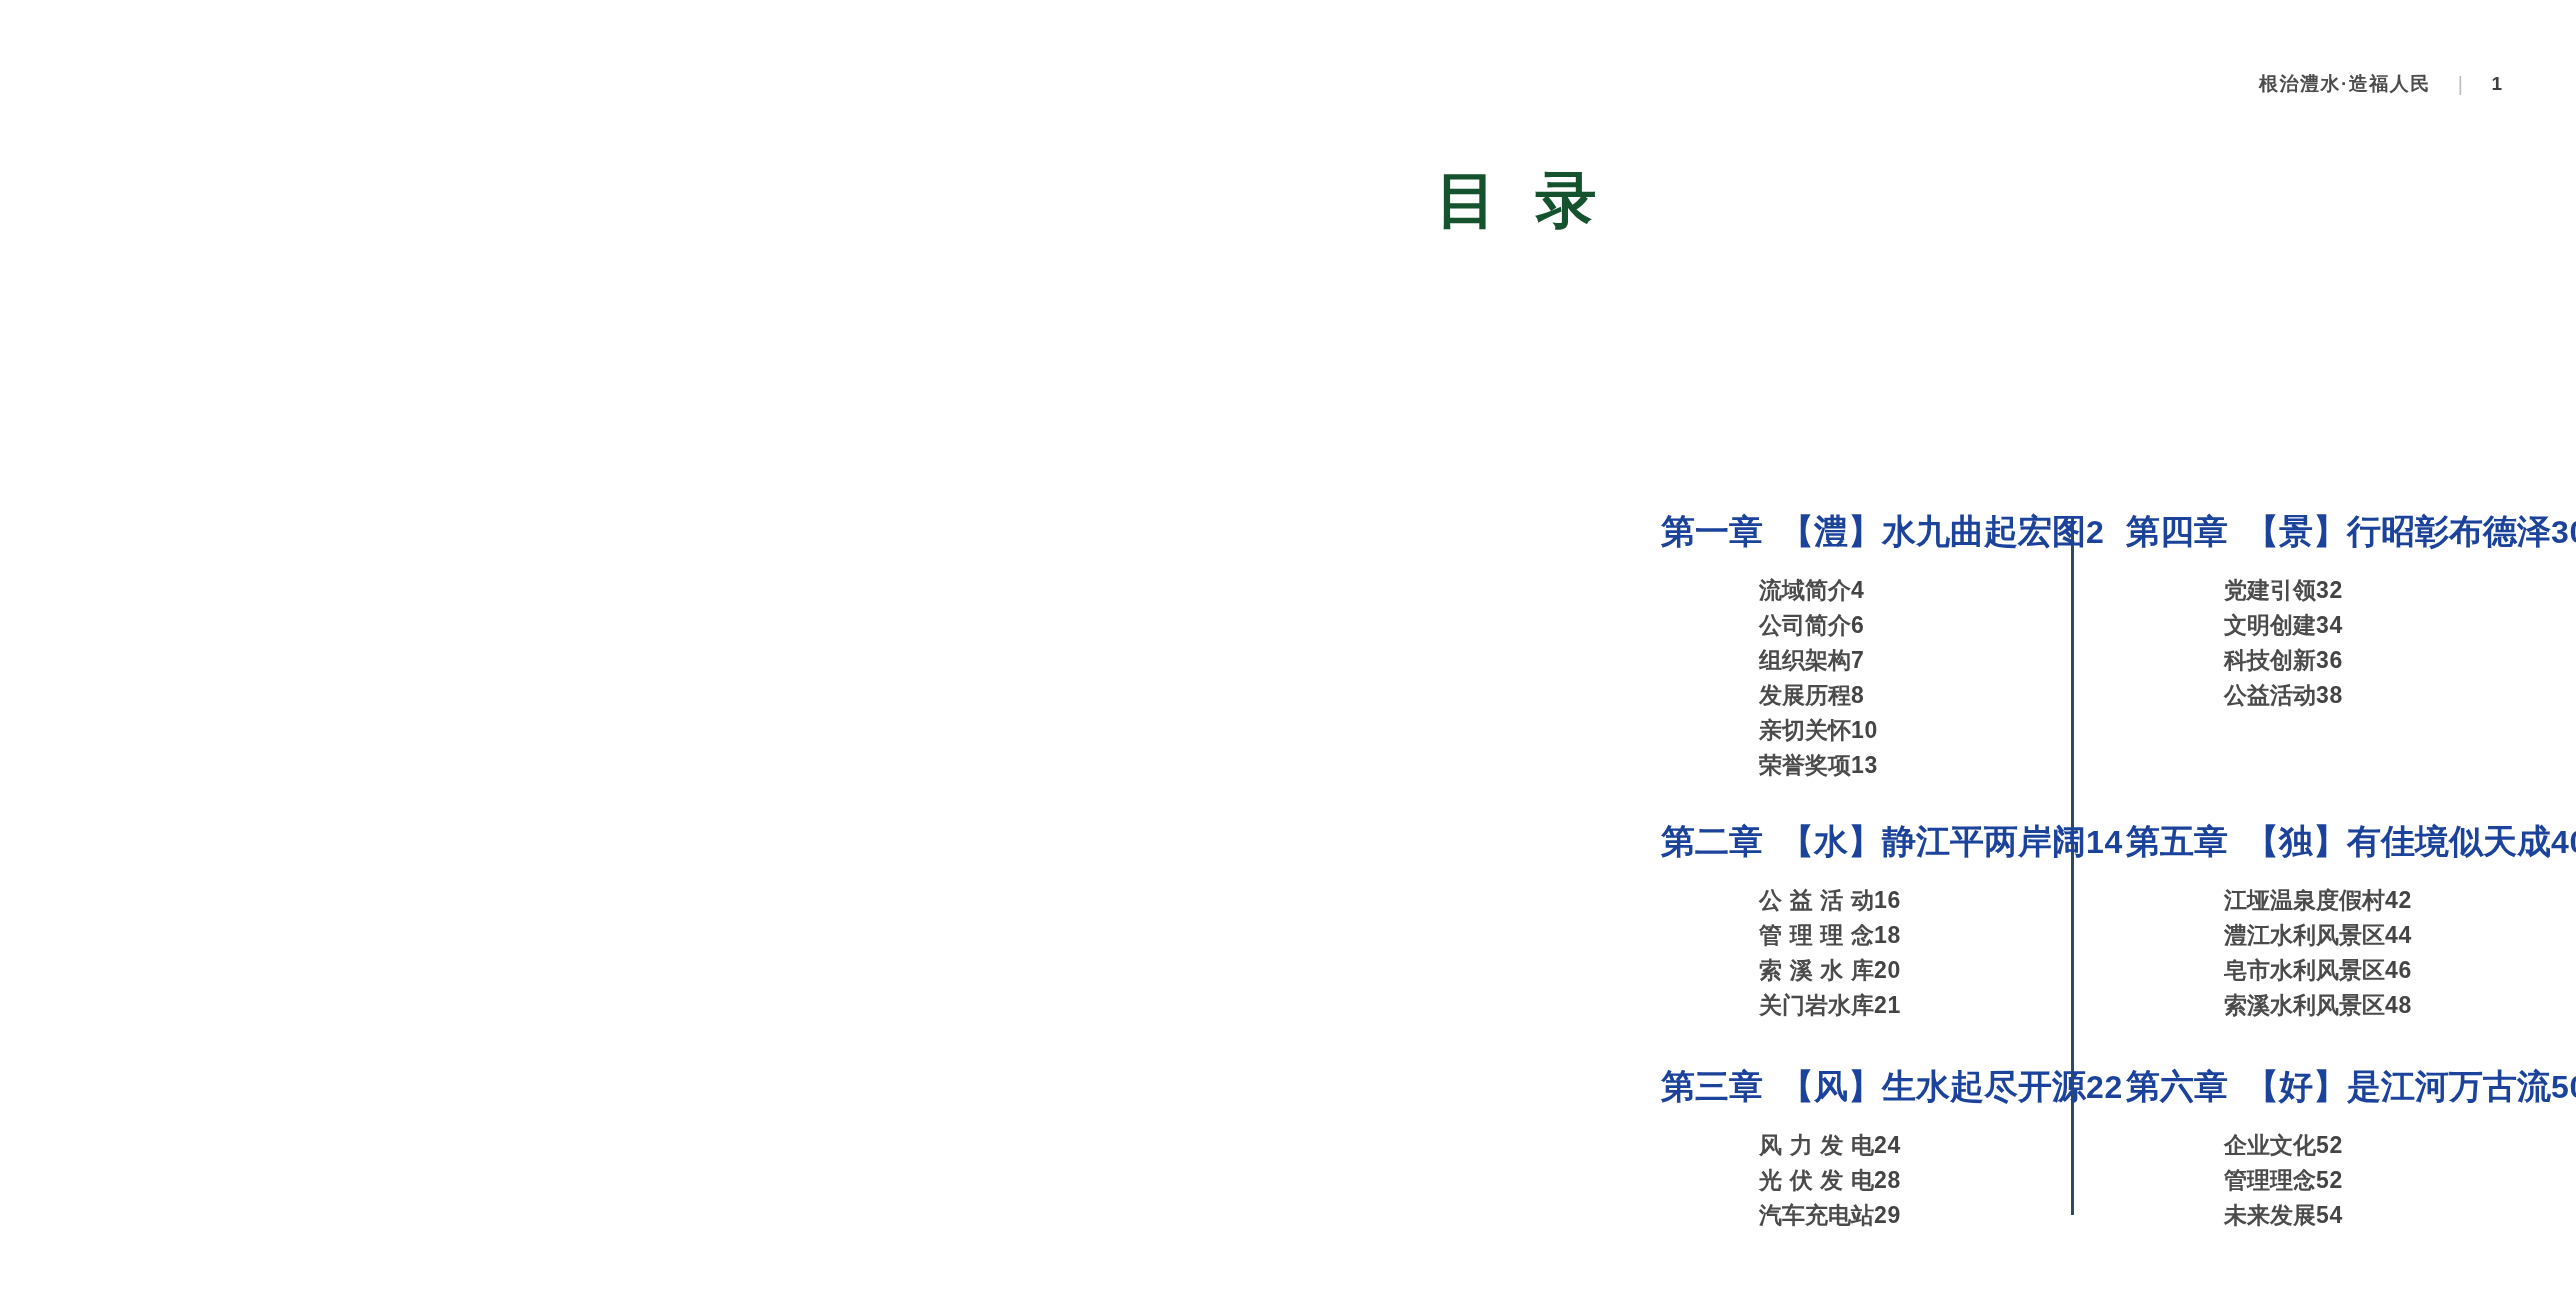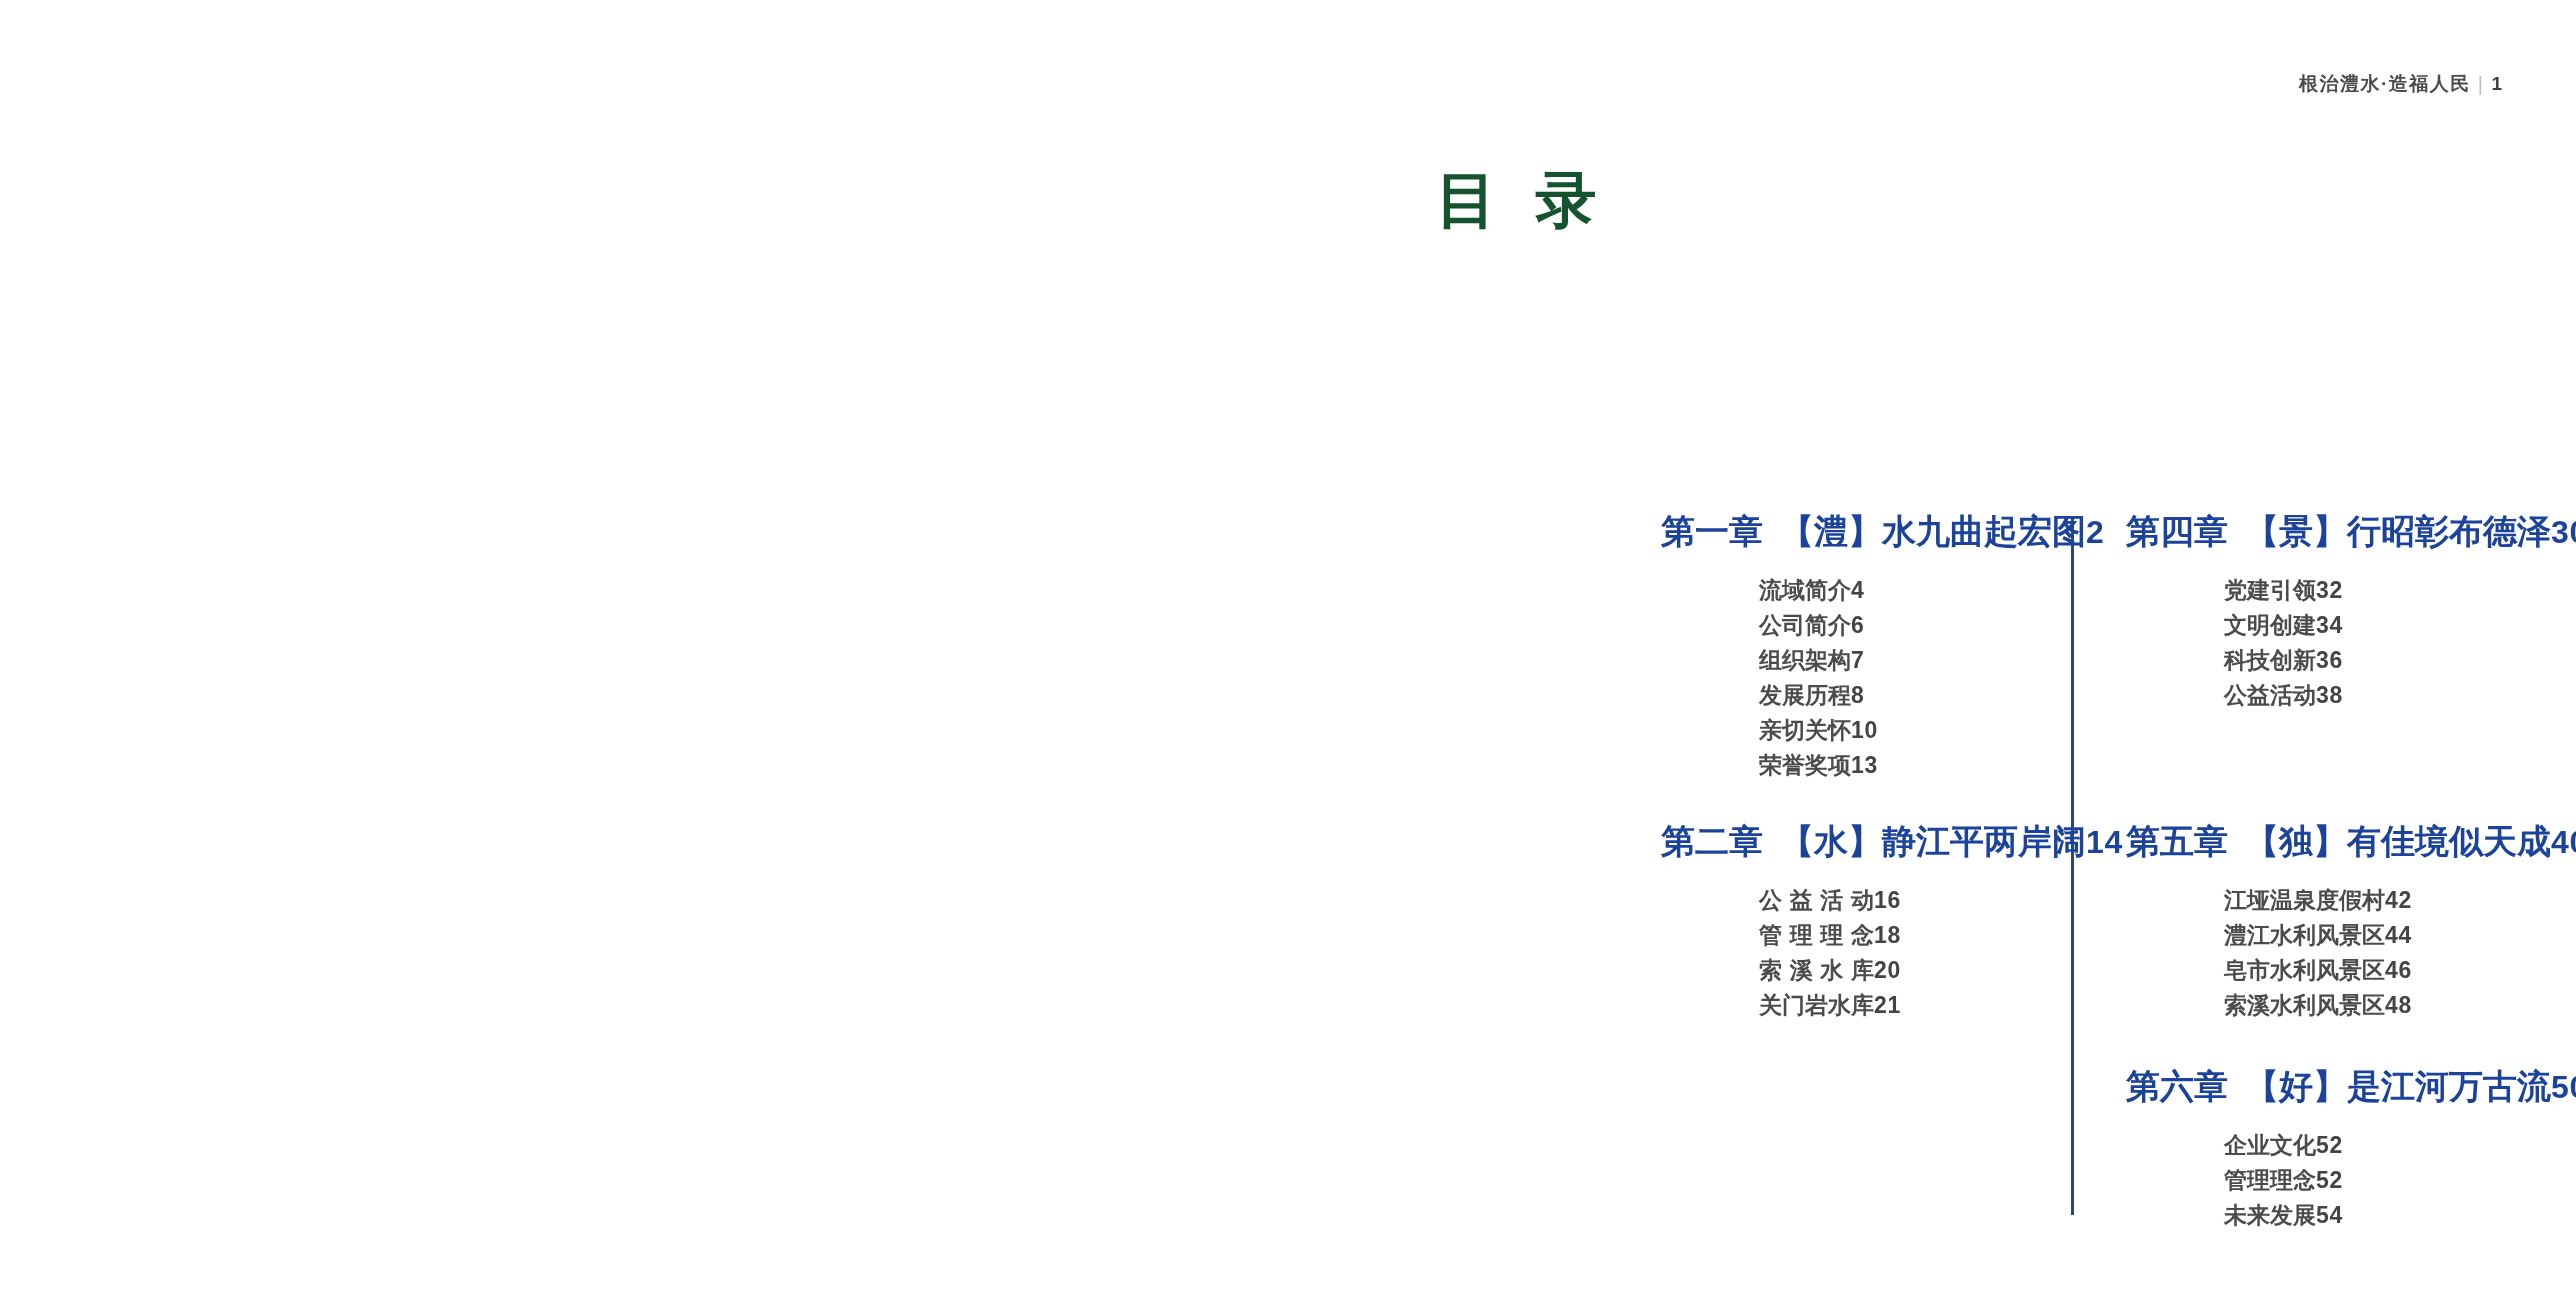--- a/index.html
+++ b/index.html
@@ -6,21 +6,21 @@
   body{
     width:2576px;height:1306px;position:relative;overflow:hidden;
     font-family:"Liberation Sans","DejaVu Sans",sans-serif;
     -webkit-font-smoothing:antialiased;
   }
   .page{position:absolute;inset:0;background:#ffffff;}
 
   
   .running-header{
     position:absolute;top:71px;right:74px;
-    display:flex;align-items:center;gap:7px;
+    display:flex;align-items:center;gap:27px;
     font-size:19px;font-weight:700;color:#4c4c4c;letter-spacing:1.5px;
   }
   .running-header .sep{color:#bdbdbd;font-weight:400;font-size:20px;}
   .running-header .pagenum{color:#3f3f3f;letter-spacing:0;}
 
   
   .doc-title{
     position:absolute;left:1436px;top:170px;
     font-size:61px;font-weight:800;color:#14532d;
     letter-spacing:4.6px;word-spacing:12.3px;line-height:1;
@@ -130,20 +130,42 @@
             <span class="j5">索溪水库</span>
             <span class="item-page">20</span>
           </div>
         <div class="toc-item">
             <span>关门岩水库</span>
             <span class="item-page">21</span>
           </div>
       </div>
     </div>
 
+    <div class="toc-section sec-slot-3">
+      <div class="chapter-head">
+        <span>
+          <span class="chapter-label">第三章</span><span>【风】生水起尽开源</span>
+        </span>
+        <span class="chapter-page">22</span>
+      </div>
+      <div class="items">
+        <div class="toc-item">
+            <span class="j5">风力发电</span>
+            <span class="item-page">24</span>
+          </div>
+        <div class="toc-item">
+            <span class="j5">光伏发电</span>
+            <span class="item-page">28</span>
+          </div>
+        <div class="toc-item">
+            <span>汽车充电站</span>
+            <span class="item-page">29</span>
+          </div>
+      </div>
+    </div>
 
   </div>
 
   <div class="toc-col right">
 
     <div class="toc-section sec-slot-1">
       <div class="chapter-head">
         <span>
           <span class="chapter-label">第四章</span><span>【景】行昭彰布德泽</span>
         </span>

